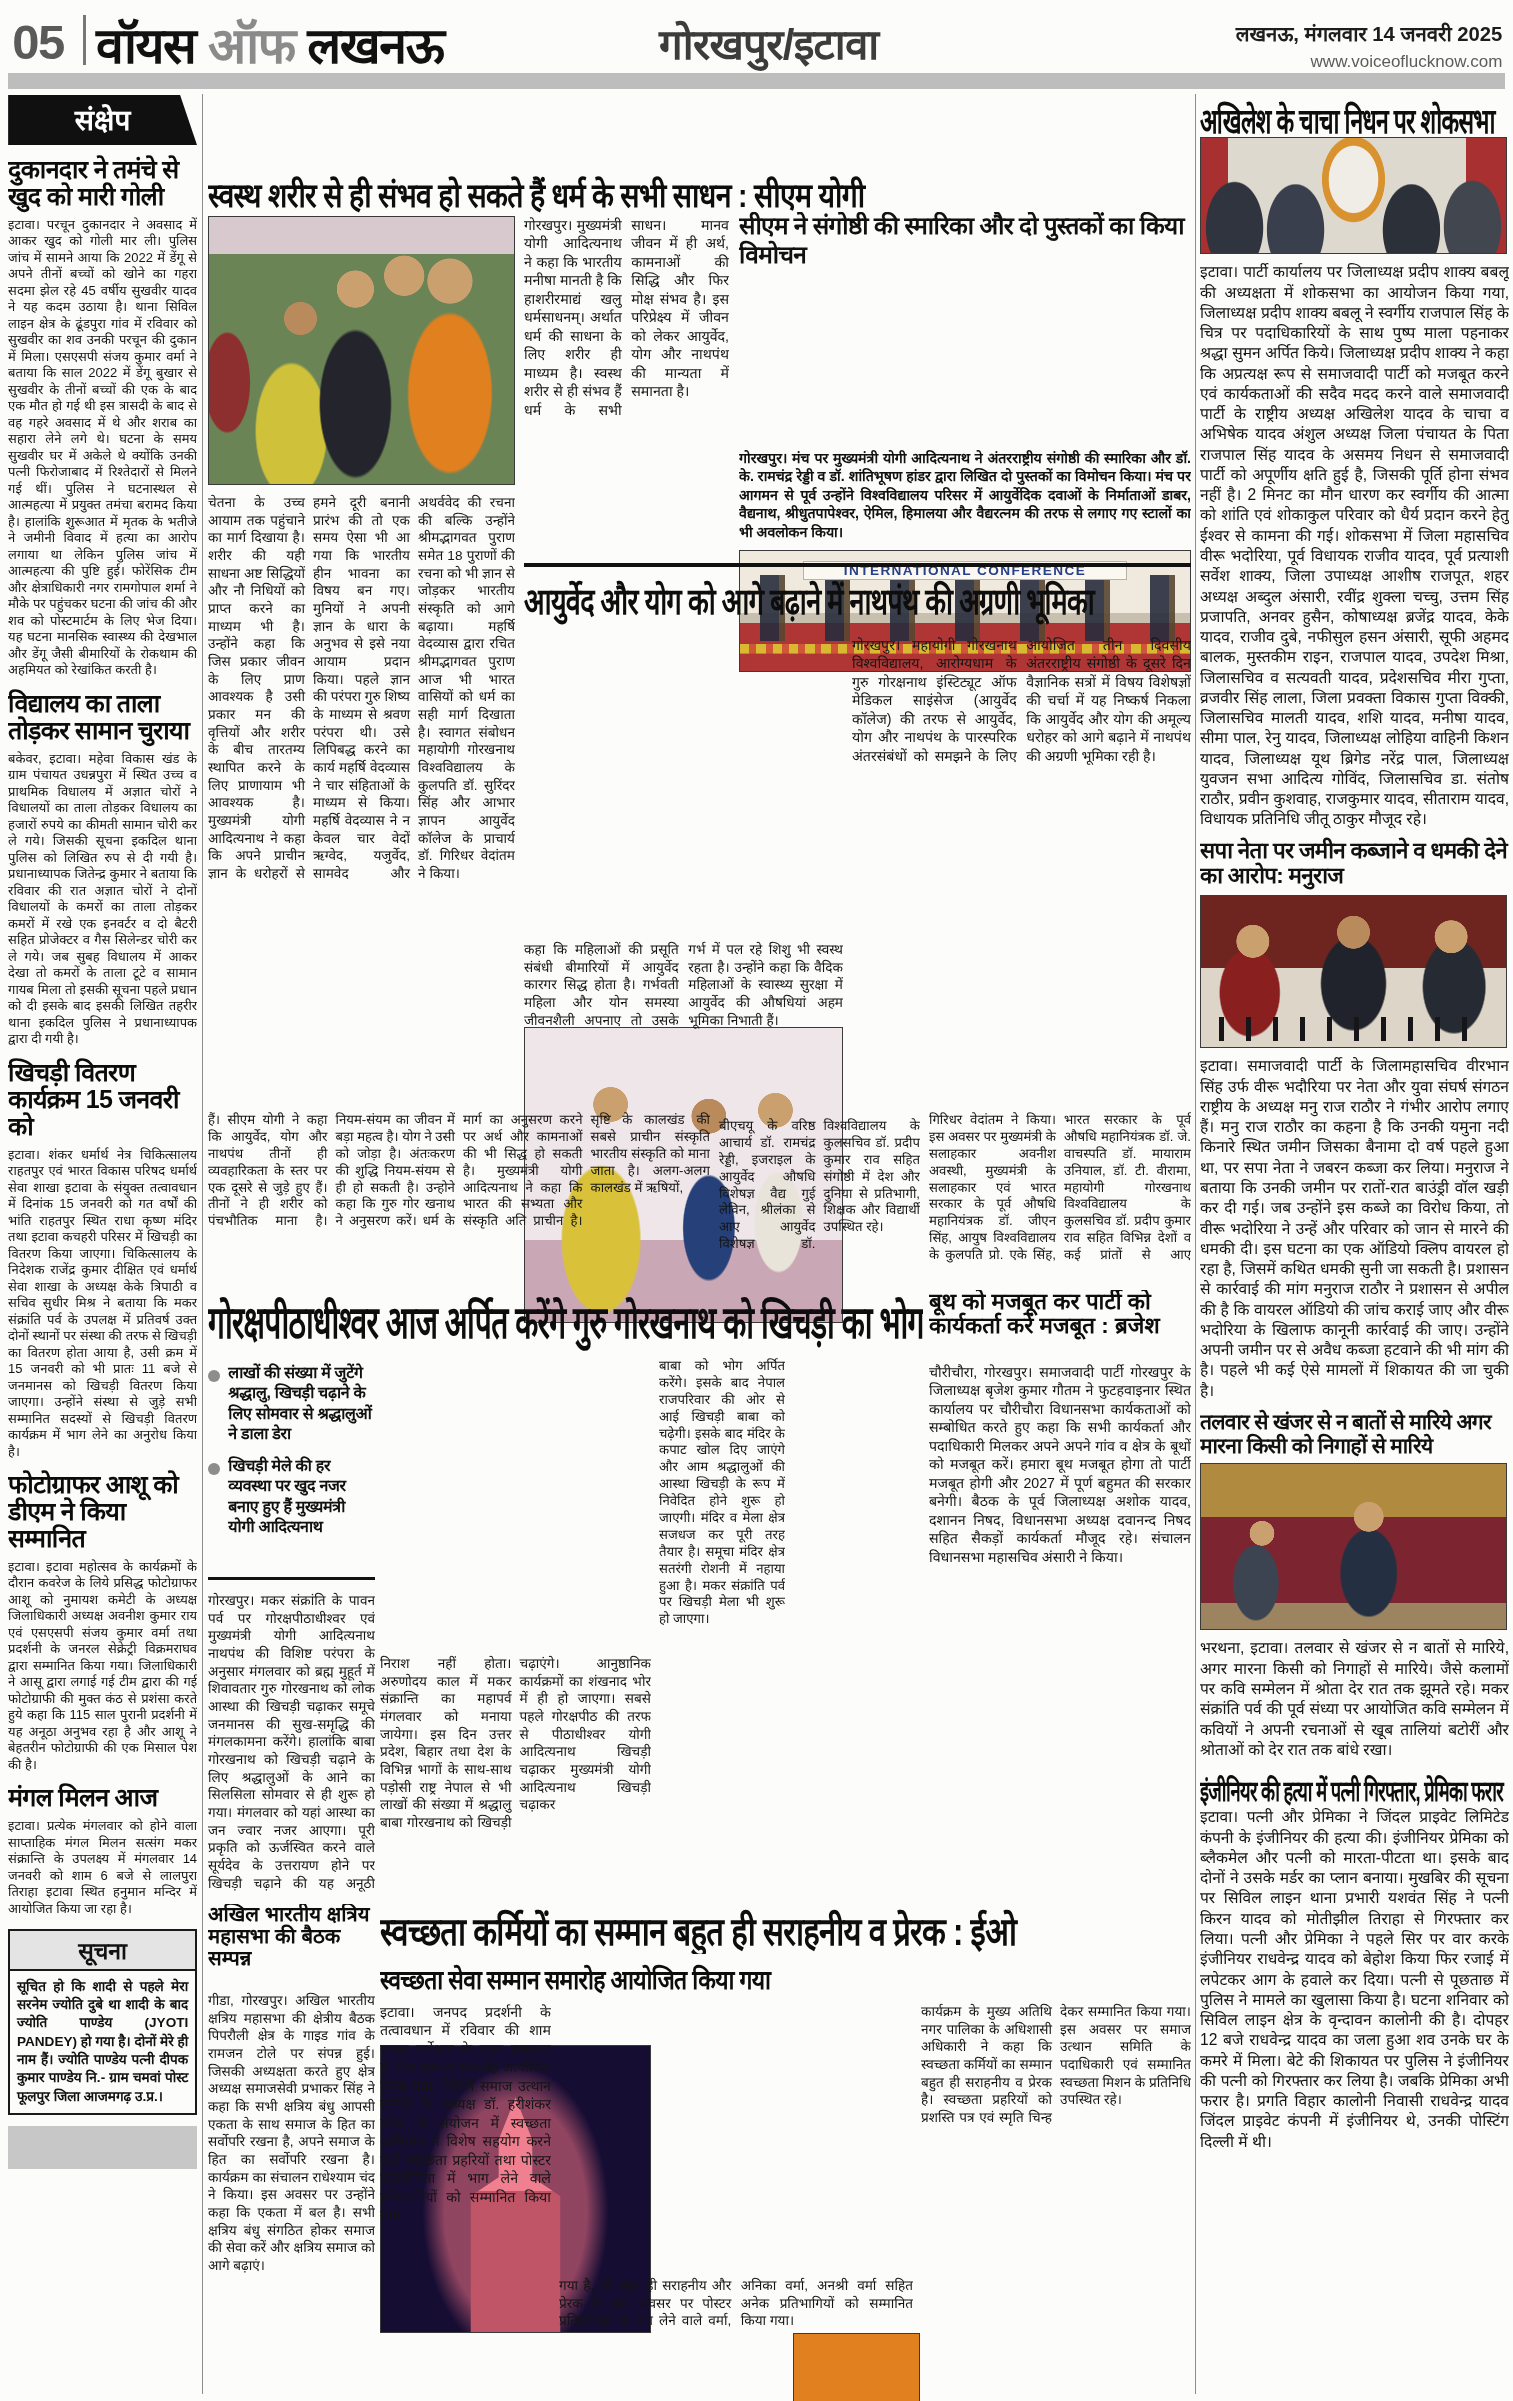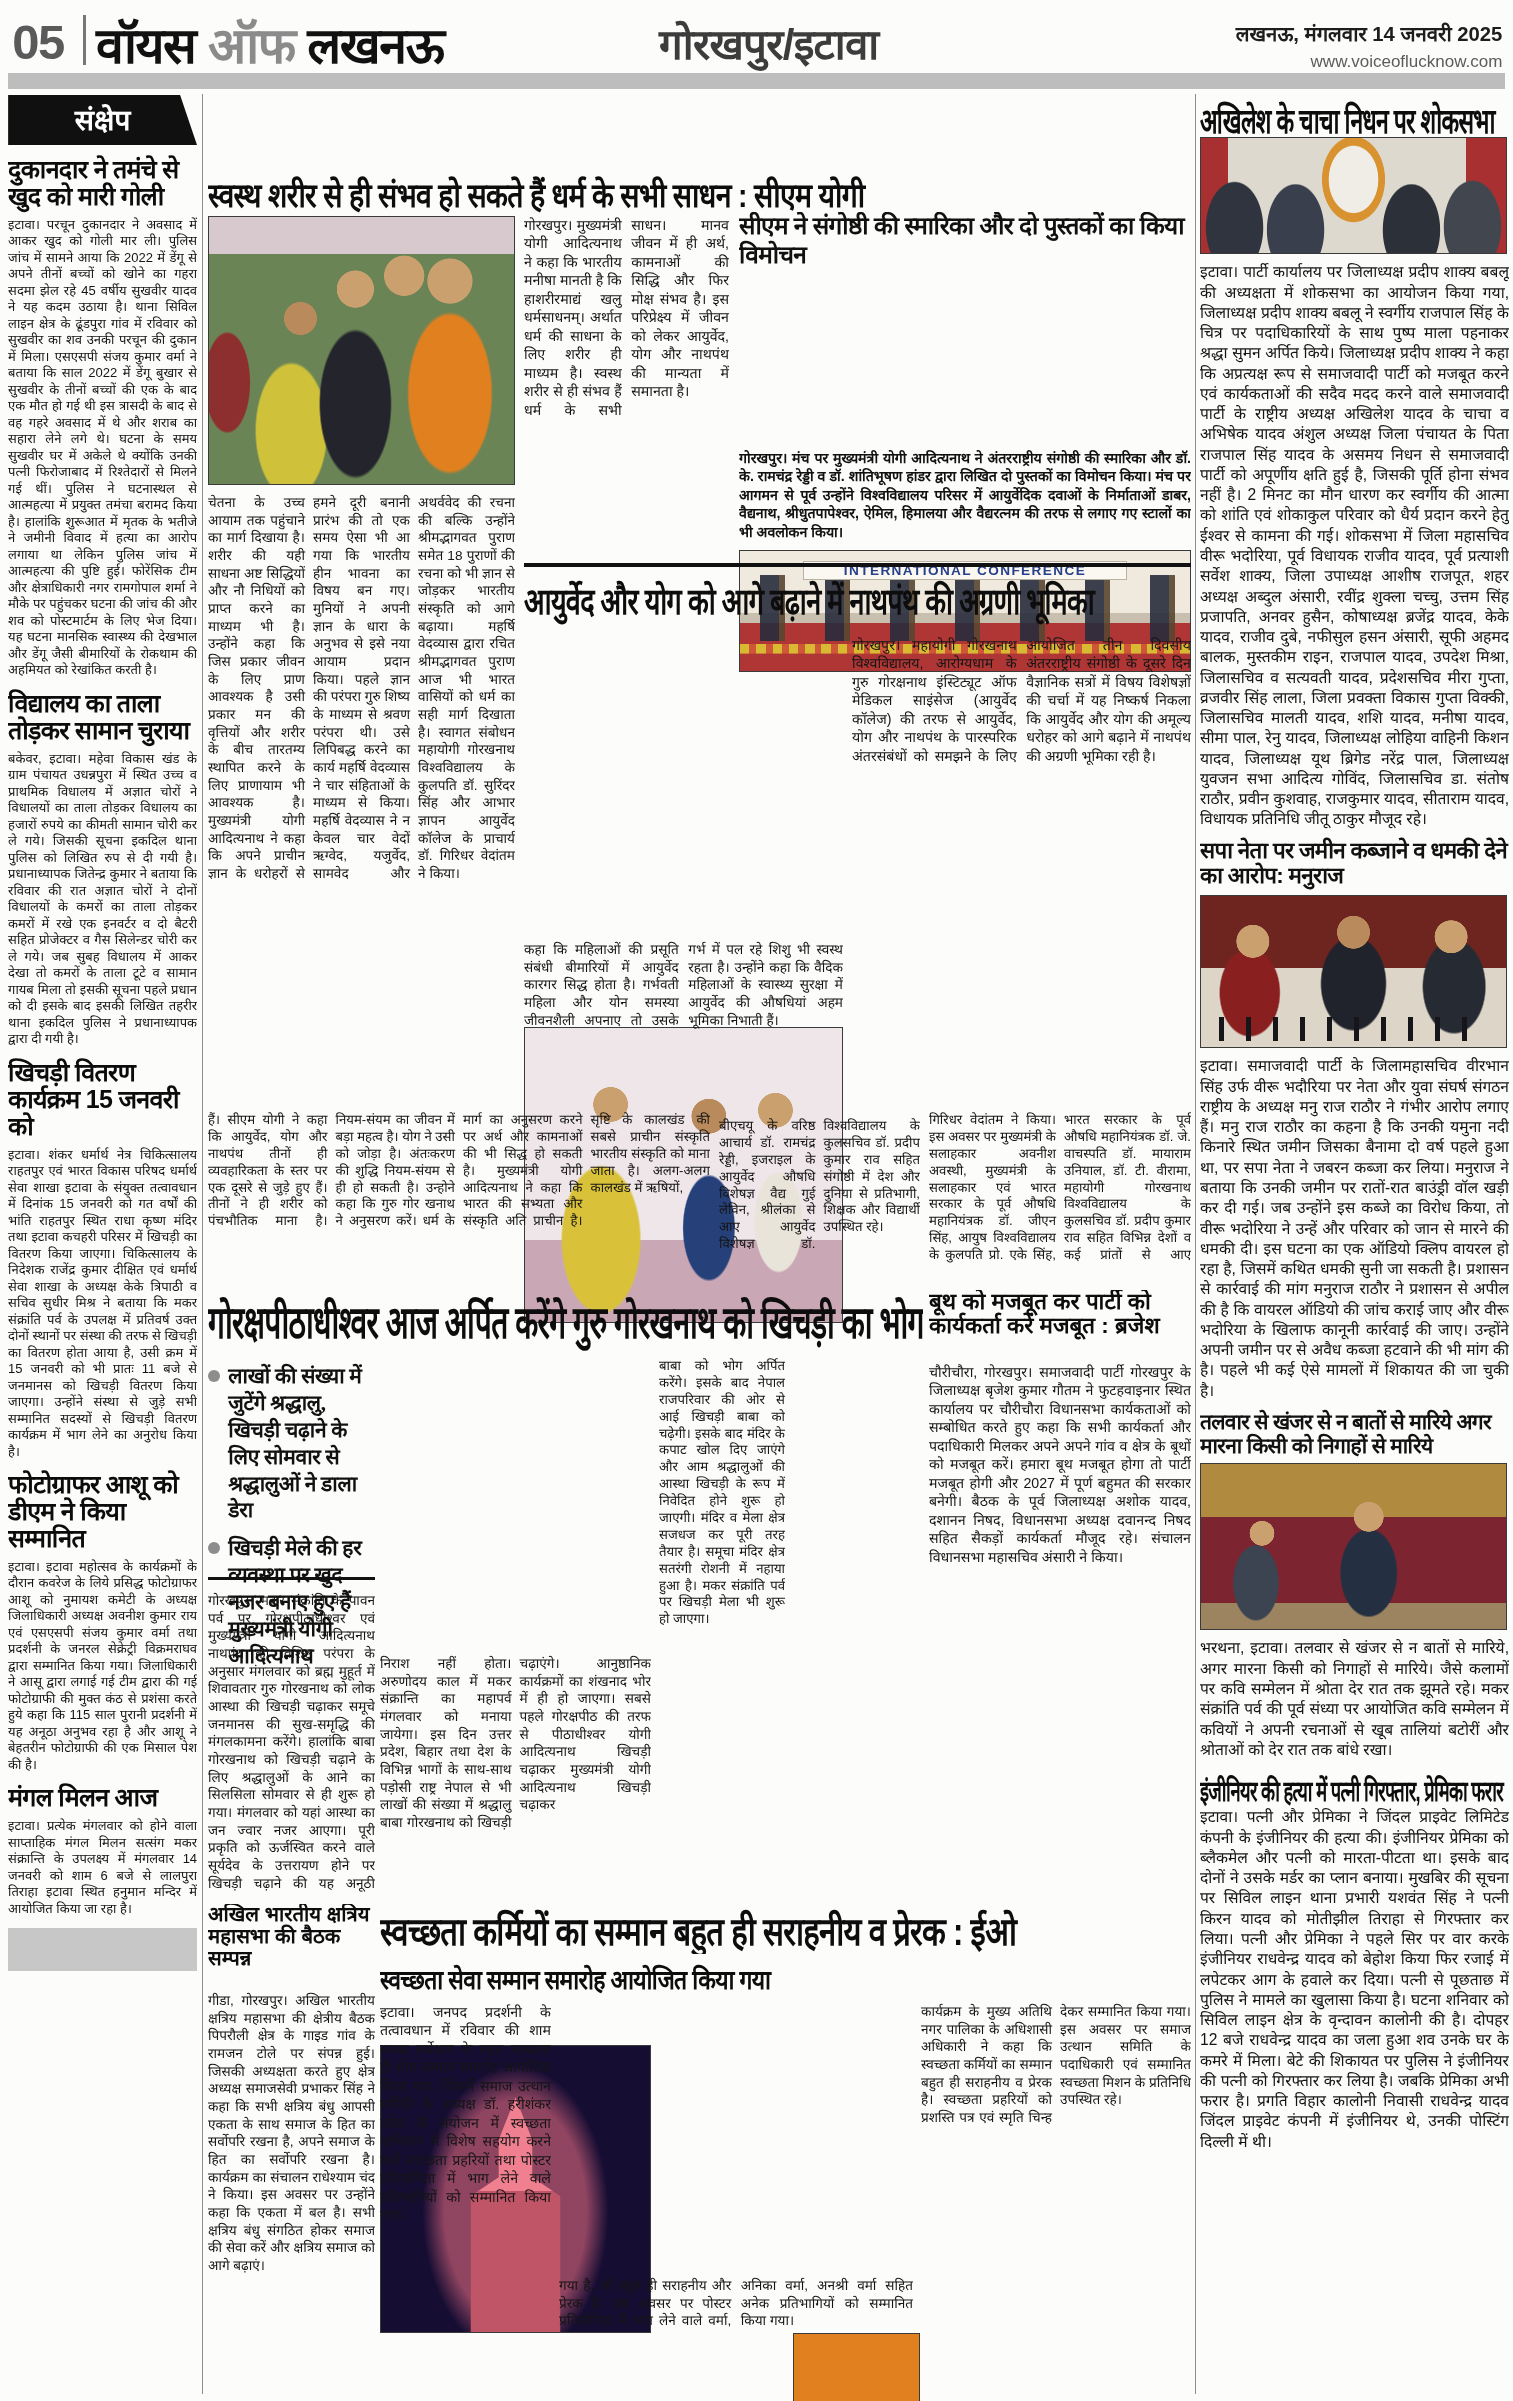--- a/index.html
+++ b/index.html
@@ -107,21 +107,21 @@
     linear-gradient(180deg,#b08a3e 0 32%, #7c2430 32% 84%, #9c8460 84% 100%);}
   
   .colwrap{column-gap:9.5px;}
   .f21{font-size:14.2px;line-height:1.3;}
   .f20{font-size:13.6px;line-height:1.3;}
   .f19{font-size:13.2px;line-height:1.28;}
   .subart-head{font-size:24.4px;font-weight:900;line-height:1.18;letter-spacing:-0.7px;}
   .caption{font-size:14.2px;line-height:1.3;font-weight:600;}
   .bullet{display:flex;margin-bottom:11px;}
   .bullet .dot{width:12.2px;height:12.2px;border-radius:50%;background:#8d8d8d;margin:6.8px 8.1px 0 0;flex:0 0 12.2px;}
-  .bullet .btxt{font-size:21px;font-weight:800;line-height:1.28;letter-spacing:-0.3px;font-family:Liberation Serif, serif;}
+  .bullet .btxt{font-size:16px;font-weight:800;line-height:1.28;letter-spacing:-0.3px;}
 </style>
 </head>
 <body>
 
 <div id="page">
 
   <div id="masthead">
     <div id="page-num">05</div>
     <div id="mast-bar"></div>
     <div id="paper-name">
@@ -151,20 +151,24 @@
 
     <div class="brief-title">खिचड़ी वितरण कार्यक्रम 15 जनवरी को</div>
     <div class="brief-body jt bodytext">इटावा। शंकर धर्मार्थ नेत्र चिकित्सालय राहतपुर एवं भारत विकास परिषद धर्मार्थ सेवा शाखा इटावा के संयुक्त तत्वावधान में दिनांक 15 जनवरी को गत वर्षों की भांति राहतपुर स्थित राधा कृष्ण मंदिर तथा इटावा कचहरी परिसर में खिचड़ी का वितरण किया जाएगा। चिकित्सालय के निदेशक राजेंद्र कुमार दीक्षित एवं धर्मार्थ सेवा शाखा के अध्यक्ष केके त्रिपाठी व सचिव सुधीर मिश्र ने बताया कि मकर संक्रांति पर्व के उपलक्ष में प्रतिवर्ष उक्त दोनों स्थानों पर संस्था की तरफ से खिचड़ी का वितरण होता आया है, उसी क्रम में 15 जनवरी को भी प्रातः 11 बजे से जनमानस को खिचड़ी वितरण किया जाएगा। उन्होंने संस्था से जुड़े सभी सम्मानित सदस्यों से खिचड़ी वितरण कार्यक्रम में भाग लेने का अनुरोध किया है।</div>
 
     <div class="brief-title">फोटोग्राफर आशू को डीएम ने किया सम्मानित</div>
     <div class="brief-body jt bodytext">इटावा। इटावा महोत्सव के कार्यक्रमों के दौरान कवरेज के लिये प्रसिद्ध फोटोग्राफर आशू को नुमायश कमेटी के अध्यक्ष जिलाधिकारी अध्यक्ष अवनीश कुमार राय एवं एसएसपी संजय कुमार वर्मा तथा प्रदर्शनी के जनरल सेक्रेट्री विक्रमराघव द्वारा सम्मानित किया गया। जिलाधिकारी ने आसू द्वारा लगाई गई टीम द्वारा की गई फोटोग्राफी की मुक्त कंठ से प्रशंसा करते हुये कहा कि 115 साल पुरानी प्रदर्शनी में यह अनूठा अनुभव रहा है और आशू ने बेहतरीन फोटोग्राफी की एक मिसाल पेश की है।</div>
 
     <div class="brief-title">मंगल मिलन आज</div>
     <div class="brief-body jt bodytext">इटावा। प्रत्येक मंगलवार को होने वाला साप्ताहिक मंगल मिलन सत्संग मकर संक्रान्ति के उपलक्ष्य में मंगलवार 14 जनवरी को शाम 6 बजे से लालपुरा तिराहा इटावा स्थित हनुमान मन्दिर में आयोजित किया जा रहा है।</div>
 
+    <div id="notice-box">
+      <div id="notice-head">सूचना</div>
+      <div id="notice-body" class="jt">सूचित हो कि शादी से पहले मेरा सरनेम ज्योति दुबे था शादी के बाद ज्योति पाण्डेय (JYOTI PANDEY) हो गया है। दोनों मेरे ही नाम हैं। ज्योति पाण्डेय पत्नी दीपक कुमार पाण्डेय नि.- ग्राम चमवां पोस्ट फूलपुर जिला आजमगढ़ उ.प्र.।</div>
+    </div>
     <div id="ad-box"></div>
   </div>
 
   <div class="abs clip" style="left:208px;top:172px;width:844px;height:42px;">
     <span class="cond" style="font-size:28.5px;font-weight:800;transform:scaleY(1.18);">स्वस्थ शरीर से ही संभव हो सकते हैं धर्म के सभी साधन : सीएम योगी</span>
   </div>
 
   <div id="photo-yogi" class="abs ph" style="left:208px;top:216px;width:307px;height:269px;"></div>
 
   <div class="abs clip colwrap jt bodytext f21" style="left:524px;top:216px;width:205px;height:269px;column-count:2;">गोरखपुर। मुख्यमंत्री योगी आदित्यनाथ ने कहा कि भारतीय मनीषा मानती है कि हाशरीरमाद्यं खलु धर्मसाधनम्। अर्थात धर्म की साधना के लिए शरीर ही माध्यम है। स्वस्थ शरीर से ही संभव हैं धर्म के सभी साधन। मानव जीवन में ही अर्थ, कामनाओं की सिद्धि और फिर मोक्ष संभव है। इस परिप्रेक्ष्य में जीवन को लेकर आयुर्वेद, योग और नाथपंथ की मान्यता में समानता है।</div>

